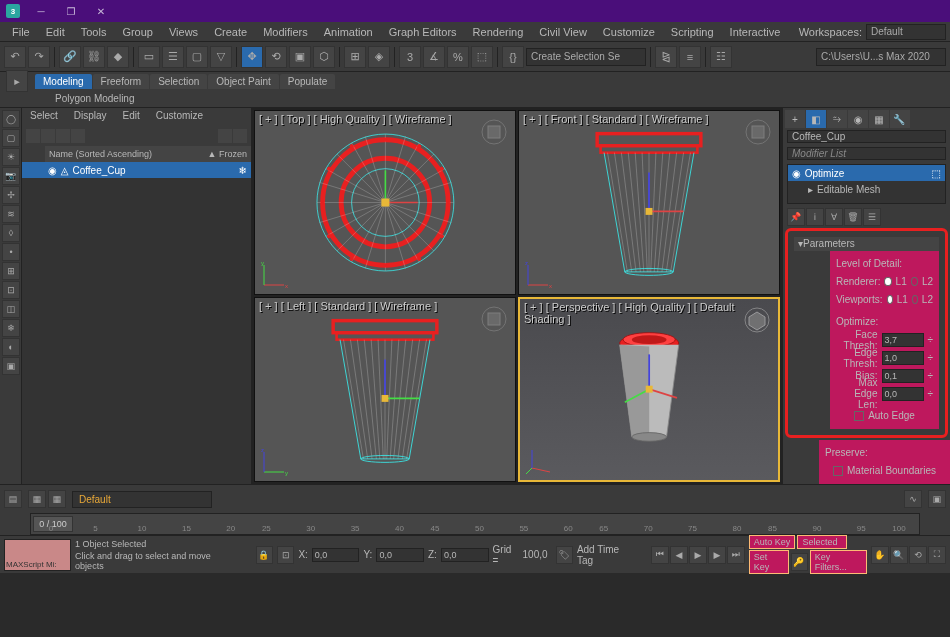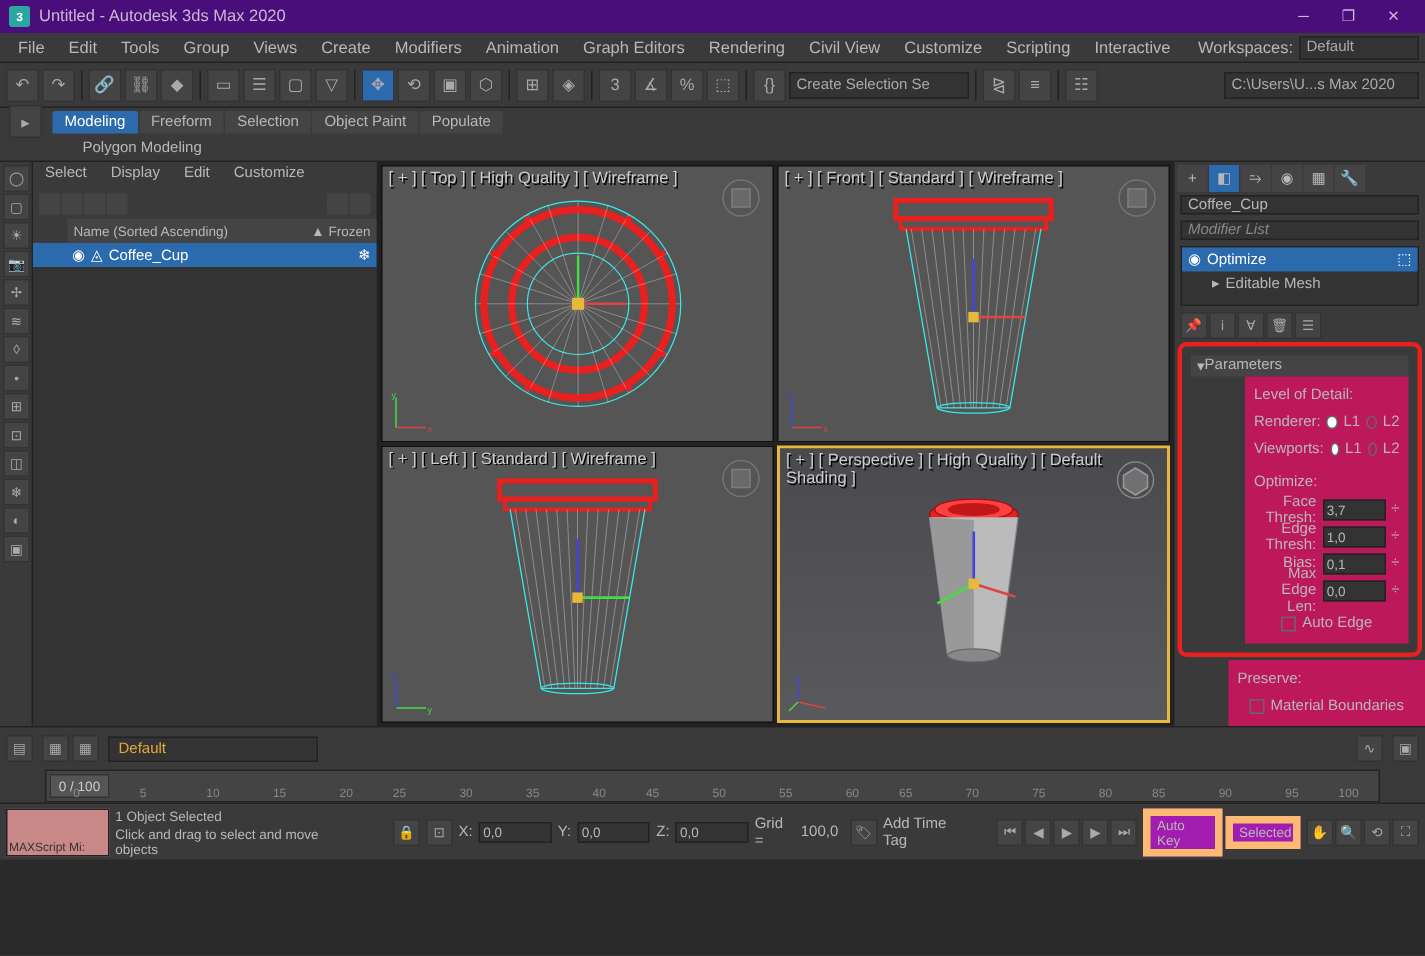--- a/index.html
+++ b/index.html
@@ -93,29 +93,28 @@
 .timeline .tick { position: absolute; bottom: 1px; font-size: 8px; }
 
 .statusbar { height: 38px; display: flex; align-items: center; padding: 2px 4px; gap: 4px; border-top: 1px solid #222; }
 .sb-thumb { width: 70px; height: 32px; background: #c98888; border: 1px solid #222; font-size: 8px; color: #333; display: flex; align-items: flex-end; padding: 1px; }
 .sb-info { display: flex; flex-direction: column; font-size: 9px; gap: 2px; }
 .sb-coords { display: flex; gap: 4px; align-items: center; }
 .sb-coords .coord { background: #333; border: 1px solid #222; width: 50px; height: 14px; display: flex; align-items: center; padding: 0 2px; font-size: 9px; }
 .sb-playback { display: flex; gap: 1px; }
 .sb-anim { display: flex; flex-direction: column; gap: 1px; }
 .sb-anim .arow { display: flex; gap: 2px; align-items: center; font-size: 9px; }
-.sb-anim .ak { background: #a21caf; border: 5px solid #fdba74; padding: 1px 4px; }
+.sb-anim .ak { background: #be185d; border: 1px solid #fdba74; padding: 1px 4px; }
 svg { display: block; }
 </style>
 </head>
 <body>
 
 <div class="titlebar">
   <div class="icon3ds">3</div>
-  <div class="title">Untitled - Autodesk 3ds Max 2020</div>
   <div class="winbtn">─</div>
   <div class="winbtn">❐</div>
   <div class="winbtn close">✕</div>
 </div>
 
 <div class="menubar">
   <div class="mitem">File</div>
   <div class="mitem">Edit</div>
   <div class="mitem">Tools</div>
   <div class="mitem">Group</div>
@@ -580,20 +579,25 @@
       <div class="ltbtn">◀</div>
       <div class="ltbtn">▶</div>
       <div class="ltbtn">▶</div>
       <div class="ltbtn">⏭</div>
     </div>
     <div class="sb-anim">
       <div class="arow">
         <div class="ak">Auto Key</div>
         <div class="ak" style="width:50px">Selected</div>
       </div>
+      <div class="arow">
+        <div class="ak">Set Key</div>
+        <div class="ltbtn">🔑</div>
+        <div class="ak">Key Filters...</div>
+      </div>
     </div>
     <div class="sb-playback">
       <div class="ltbtn">✋</div>
       <div class="ltbtn">🔍</div>
       <div class="ltbtn">⟲</div>
       <div class="ltbtn">⛶</div>
     </div>
   </div>
 </div>
 

